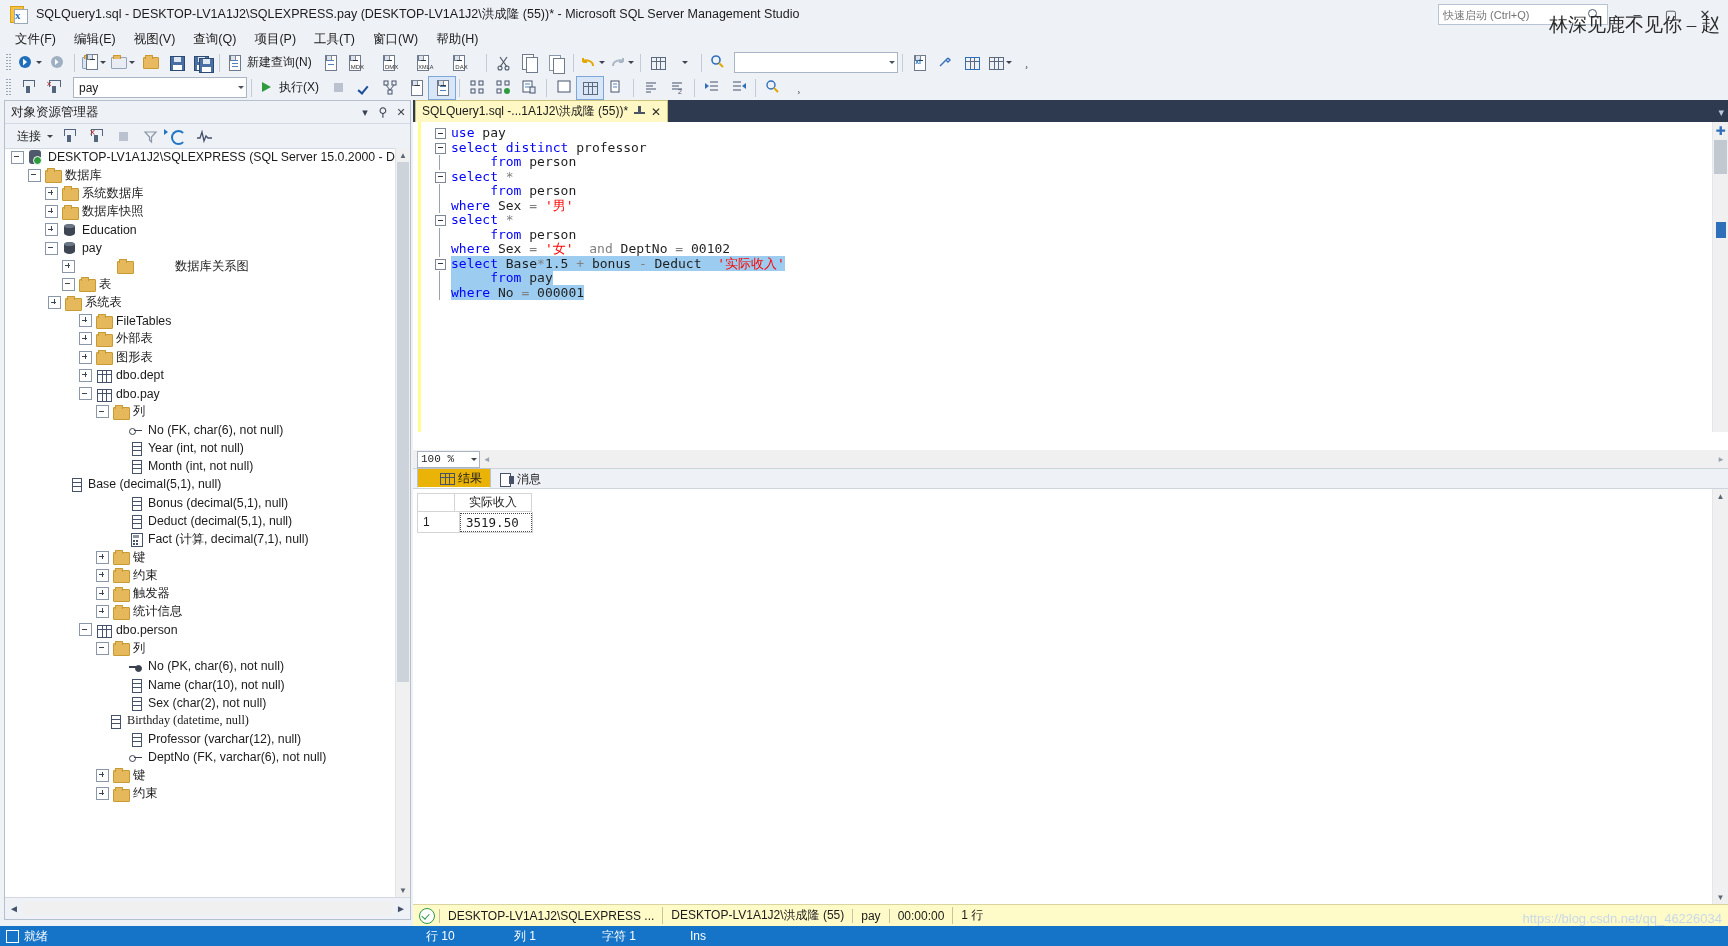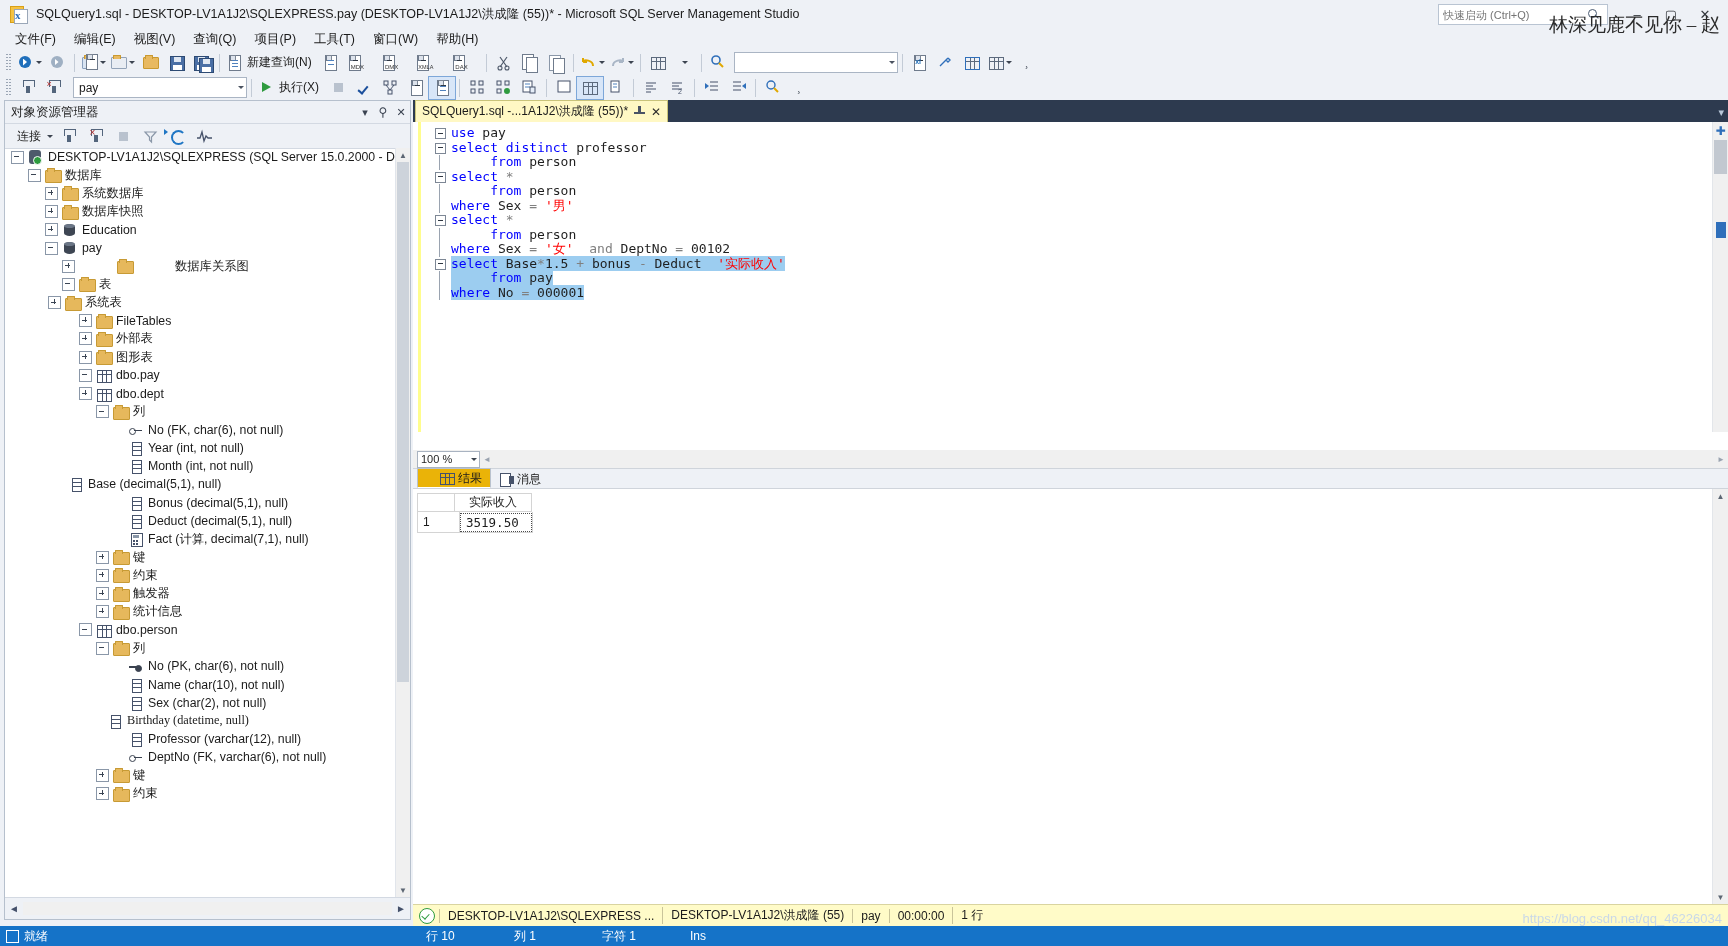--- a/index.html
+++ b/index.html
@@ -150,21 +150,21 @@
   .k{color:#0000ff;}
   .s{color:#ff0000;}
   .op{color:#808080;}
   .pl{color:#1f1f1f;}
   .sel{background:#9ccdf0;}
   .code-scroll-v{position:absolute;right:0;top:0;bottom:18px;width:15px;background:#f0f0f0;border-left:1px solid #e3e6ea;}
   .code-scroll-v .thumb{position:absolute;left:1px;top:0;width:13px;height:34px;background:#c2c8d0;}
   .code-plus{position:absolute;right:1px;top:2px;width:13px;height:13px;color:#2f6fba;font-size:12px;display:flex;align-items:center;justify-content:center;}
   .code-mark{position:absolute;right:2px;top:100px;width:10px;height:16px;background:#2f6fba;}
 
-  .zoomrow{position:absolute;left:0;right:0;top:328px;height:18px;background:#f0f0f0;border-bottom:1px solid #cfd4db;display:flex;align-items:center;}
+  .zoomrow{position:absolute;left:0;right:0;top:328px;height:18px;background:#f0f0f0;border-bottom:1px solid #cfd4db;display:flex;align-items:center;font-family:Liberation Mono, monospace;}
   .zoomcombo{width:56px;height:15px;margin-left:4px;background:#fff;border:1px solid #a9b3c1;display:flex;align-items:center;justify-content:space-between;padding:0 2px 0 3px;font-size:11px;}
   .hsb{flex:1;height:16px;background:#f0f0f0;display:flex;align-items:center;}
   .hsb .lt,.hsb .rt{width:14px;text-align:center;font-size:8px;color:#9aa3b0;}
 
   .respane{position:absolute;left:0;right:0;top:347px;bottom:0;background:#fff;}
   .restabs{height:19px;background:#eef1f6;display:flex;align-items:flex-end;padding-left:4px;border-bottom:1px solid #cfd4db;}
   .restab{height:18px;background:#eef1f6;display:flex;align-items:center;gap:4px;padding:0 8px;font-size:12px;color:#1b1b1b;}
   .restab.active{background:#eab308;border:1px solid #b9c2ce;border-bottom:1px solid #fff;padding-left:22px;}
   .rt-ic{width:14px;height:12px;position:relative;}
   .rt-grid{position:absolute;left:0;top:1px;width:13px;height:10px;border:1px solid #46526a;
@@ -701,32 +701,32 @@
             <span>外部表</span>
           </div>
           <div class="trow" style="padding-left: 74px;">
             <span class="exp plus"></span>
             <span class="ti">
               <span class="i-folder"></span>
             </span>
             <span>图形表</span>
           </div>
           <div class="trow" style="padding-left: 74px;">
+            <span class="exp plus"></span>
+            <span class="ti">
+              <span class="i-table"></span>
+            </span>
+            <span>dbo.dept</span>
+          </div>
+          <div class="trow" style="padding-left: 74px;">
             <span class="exp"></span>
             <span class="ti">
               <span class="i-table"></span>
             </span>
             <span>dbo.pay</span>
-          </div>
-          <div class="trow" style="padding-left: 74px;">
-            <span class="exp plus"></span>
-            <span class="ti">
-              <span class="i-table"></span>
-            </span>
-            <span>dbo.dept</span>
           </div>
           <div class="trow" style="padding-left: 91px;">
             <span class="exp"></span>
             <span class="ti">
               <span class="i-folder"></span>
             </span>
             <span>列</span>
           </div>
           <div class="trow" style="padding-left: 108px;">
             <span class="exp none"></span>

